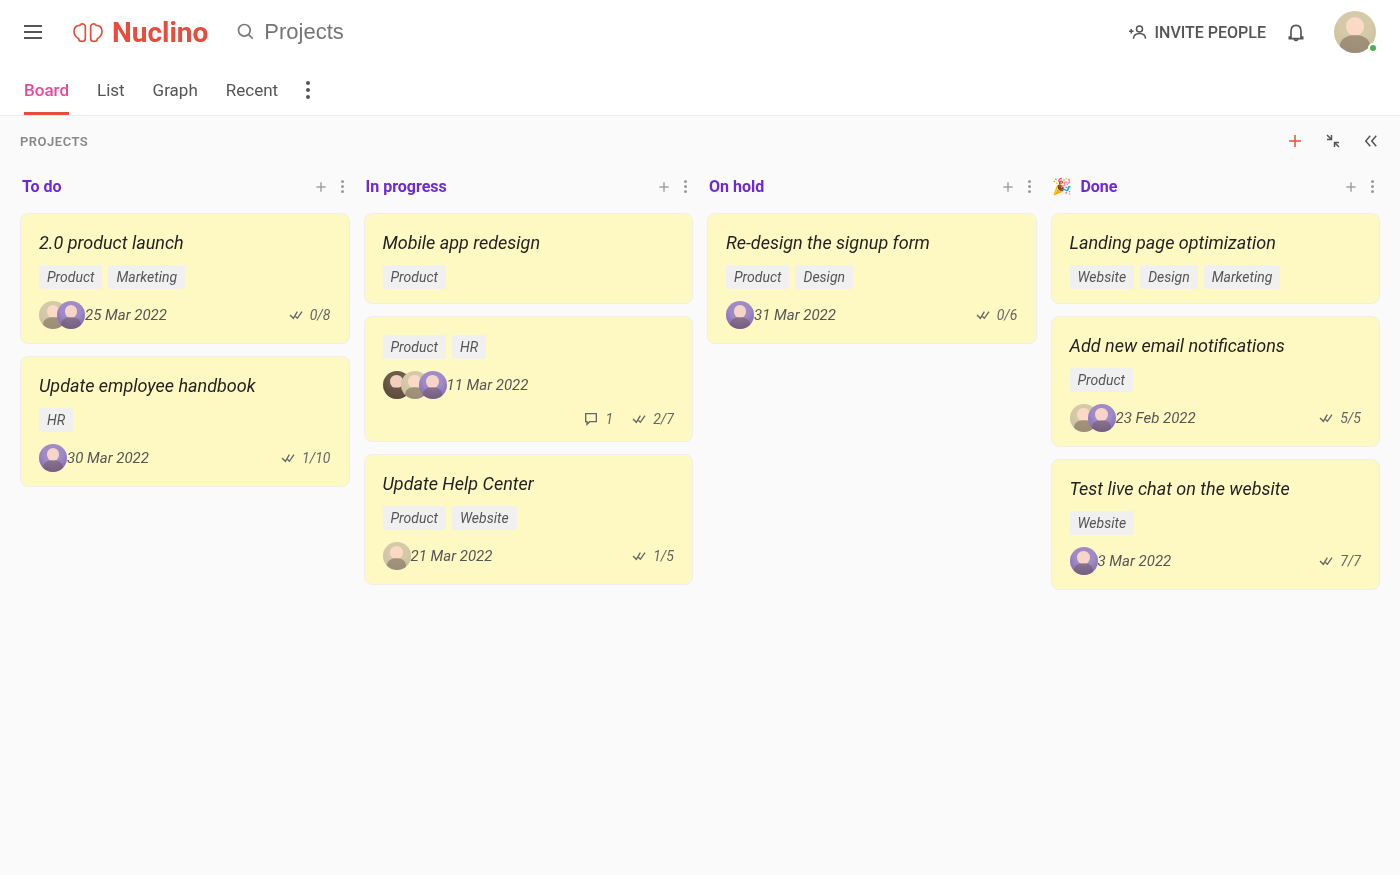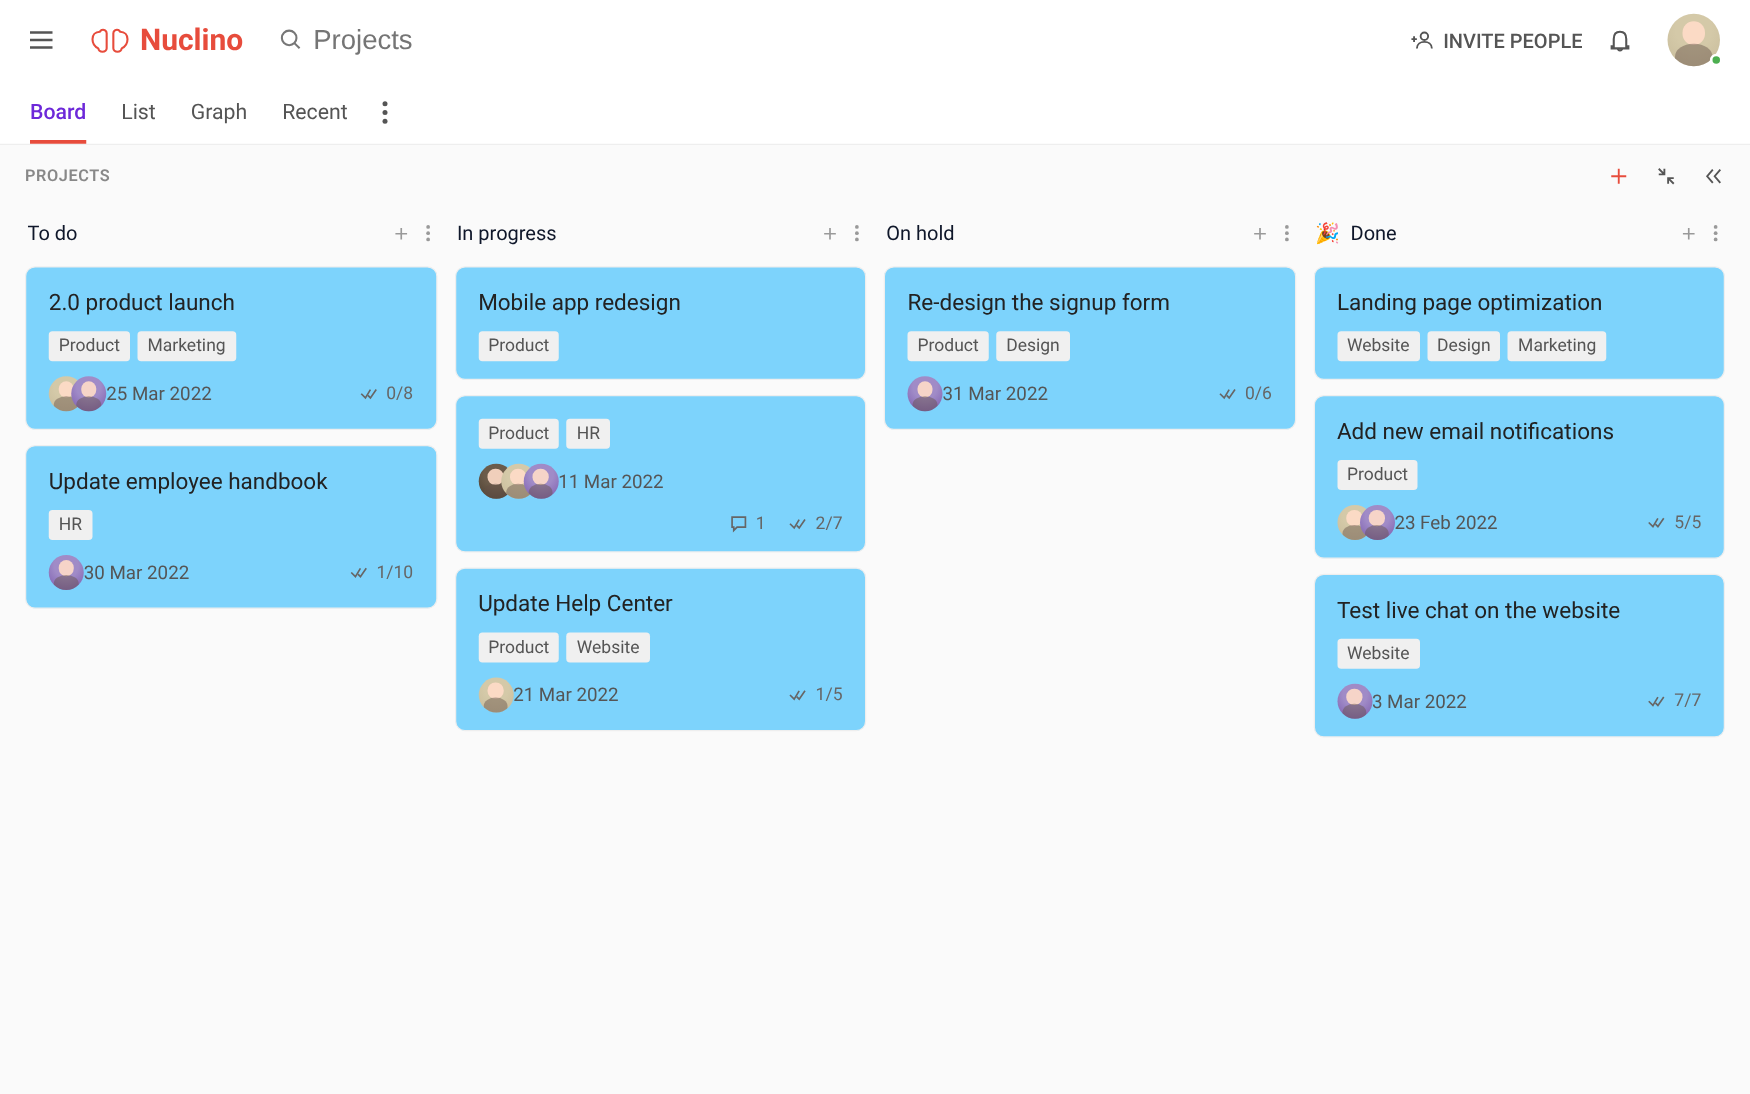--- a/index.html
+++ b/index.html
@@ -21,21 +21,21 @@
   .hamburger {
     width: 24px; height: 24px;
     margin-right: 24px;
     display: flex; flex-direction: column; justify-content: center; gap: 4px;
     cursor: pointer;
   }
   .hamburger span {
     display: block; height: 2px; background: #555; width: 18px;
   }
   .logo {
-    display: flex; align-items: center; gap: 8px; color: #e74c3c; font-weight: 700; font-size: 24px;
+    display: flex; align-items: center; gap: 8px; color: #e74c3c; font-weight: 700; font-size: 28px;
     margin-right: 28px;
   }
   .logo svg { width: 32px; height: 24px; }
   .search {
     display: flex; align-items: center; gap: 8px; color: #9a9a9a; font-size: 22px;
   }
   .search-icon { width: 20px; height: 20px; stroke: #777; fill: none; stroke-width: 2; }
   .search input {
     border: none; background: transparent; font-size: 22px; color: #555; outline: none;
     width: 220px;
@@ -75,52 +75,53 @@
 
   .viewtabs {
     display: flex; align-items: center; gap: 28px; padding: 0 24px;
     height: 52px; border-bottom: 1px solid #eee; background: #fff;
   }
   .viewtab {
     font-size: 17px; color: #555; cursor: pointer; height: 100%;
     display: flex; align-items: center; border-bottom: 3px solid transparent;
     padding-top: 3px;
   }
-  .viewtab.active { color: #6d28d9; font-weight: 500; border-bottom-color: #e74c3c;}
+  .viewtab.active { color: #ec4899; font-weight: 500; border-bottom-color: #e74c3c;}
   .more-dots { display: flex; flex-direction: column; gap: 3px; cursor:pointer;}
   .more-dots span { width: 4px; height: 4px; background: #555; border-radius: 50%;}
 
   .board-toolbar {
     display: flex; align-items: center; padding: 8px 20px 0 20px; height: 42px;
   }
   .crumb { font-size: 13px; font-weight: 600; letter-spacing: 0.5px; color: #888;}
   .tool-icons { display: flex; align-items: center; gap: 20px;}
   .tool-icons svg { width: 18px; height: 18px; stroke:#555; fill:none; stroke-width:2; cursor:pointer;}
   .tool-icons .plus { stroke:#e74c3c;}
 
   .board {
     display: flex; gap: 14px; padding: 14px 20px;
   }
   .column {
     width: 334px; display: flex; flex-direction: column; gap: 12px;
   }
   .col-head {
     display: flex; align-items: center; gap: 8px; padding: 4px 2px;
   }
-  .col-title { font-size: 16px; font-weight: 400; color: #0f172a; flex:1;}
+  .col-title { font-size: 16px; font-weight: 700; color: #6d28d9; flex:1;}
   .col-emoji { font-size: 16px;}
   .col-head .plus { width: 16px; height: 16px; stroke: #999; fill:none; stroke-width:2; cursor:pointer;}
   .col-head .dots { display:flex; flex-direction:column; gap:2px; cursor:pointer; padding:4px;}
   .col-head .dots span{width:3px;height:3px;background:#999;border-radius:50%;}
 
   .card {
-    background: #7dd3fc; border-radius: 8px; border: 1px solid #eee;
+    background: #fef9c3; border-radius: 8px; border: 1px solid #eee;
     padding: 18px 18px 14px 18px;
     display: flex; flex-direction: column; gap: 12px;
     cursor: pointer;
+    font-style: italic;
   }
   .card-title { font-size: 18px; color: #222; font-weight: 400;}
   .tags { display: flex; flex-wrap: wrap; gap: 6px;}
   .tag {
     background: #f0f0f0; color: #555; font-size: 14px; padding: 4px 8px; border-radius: 3px;
   }
   .meta-row {
     display: flex; align-items: center; gap: 0; flex-wrap: wrap;
   }
   .avatars { display: flex; }

